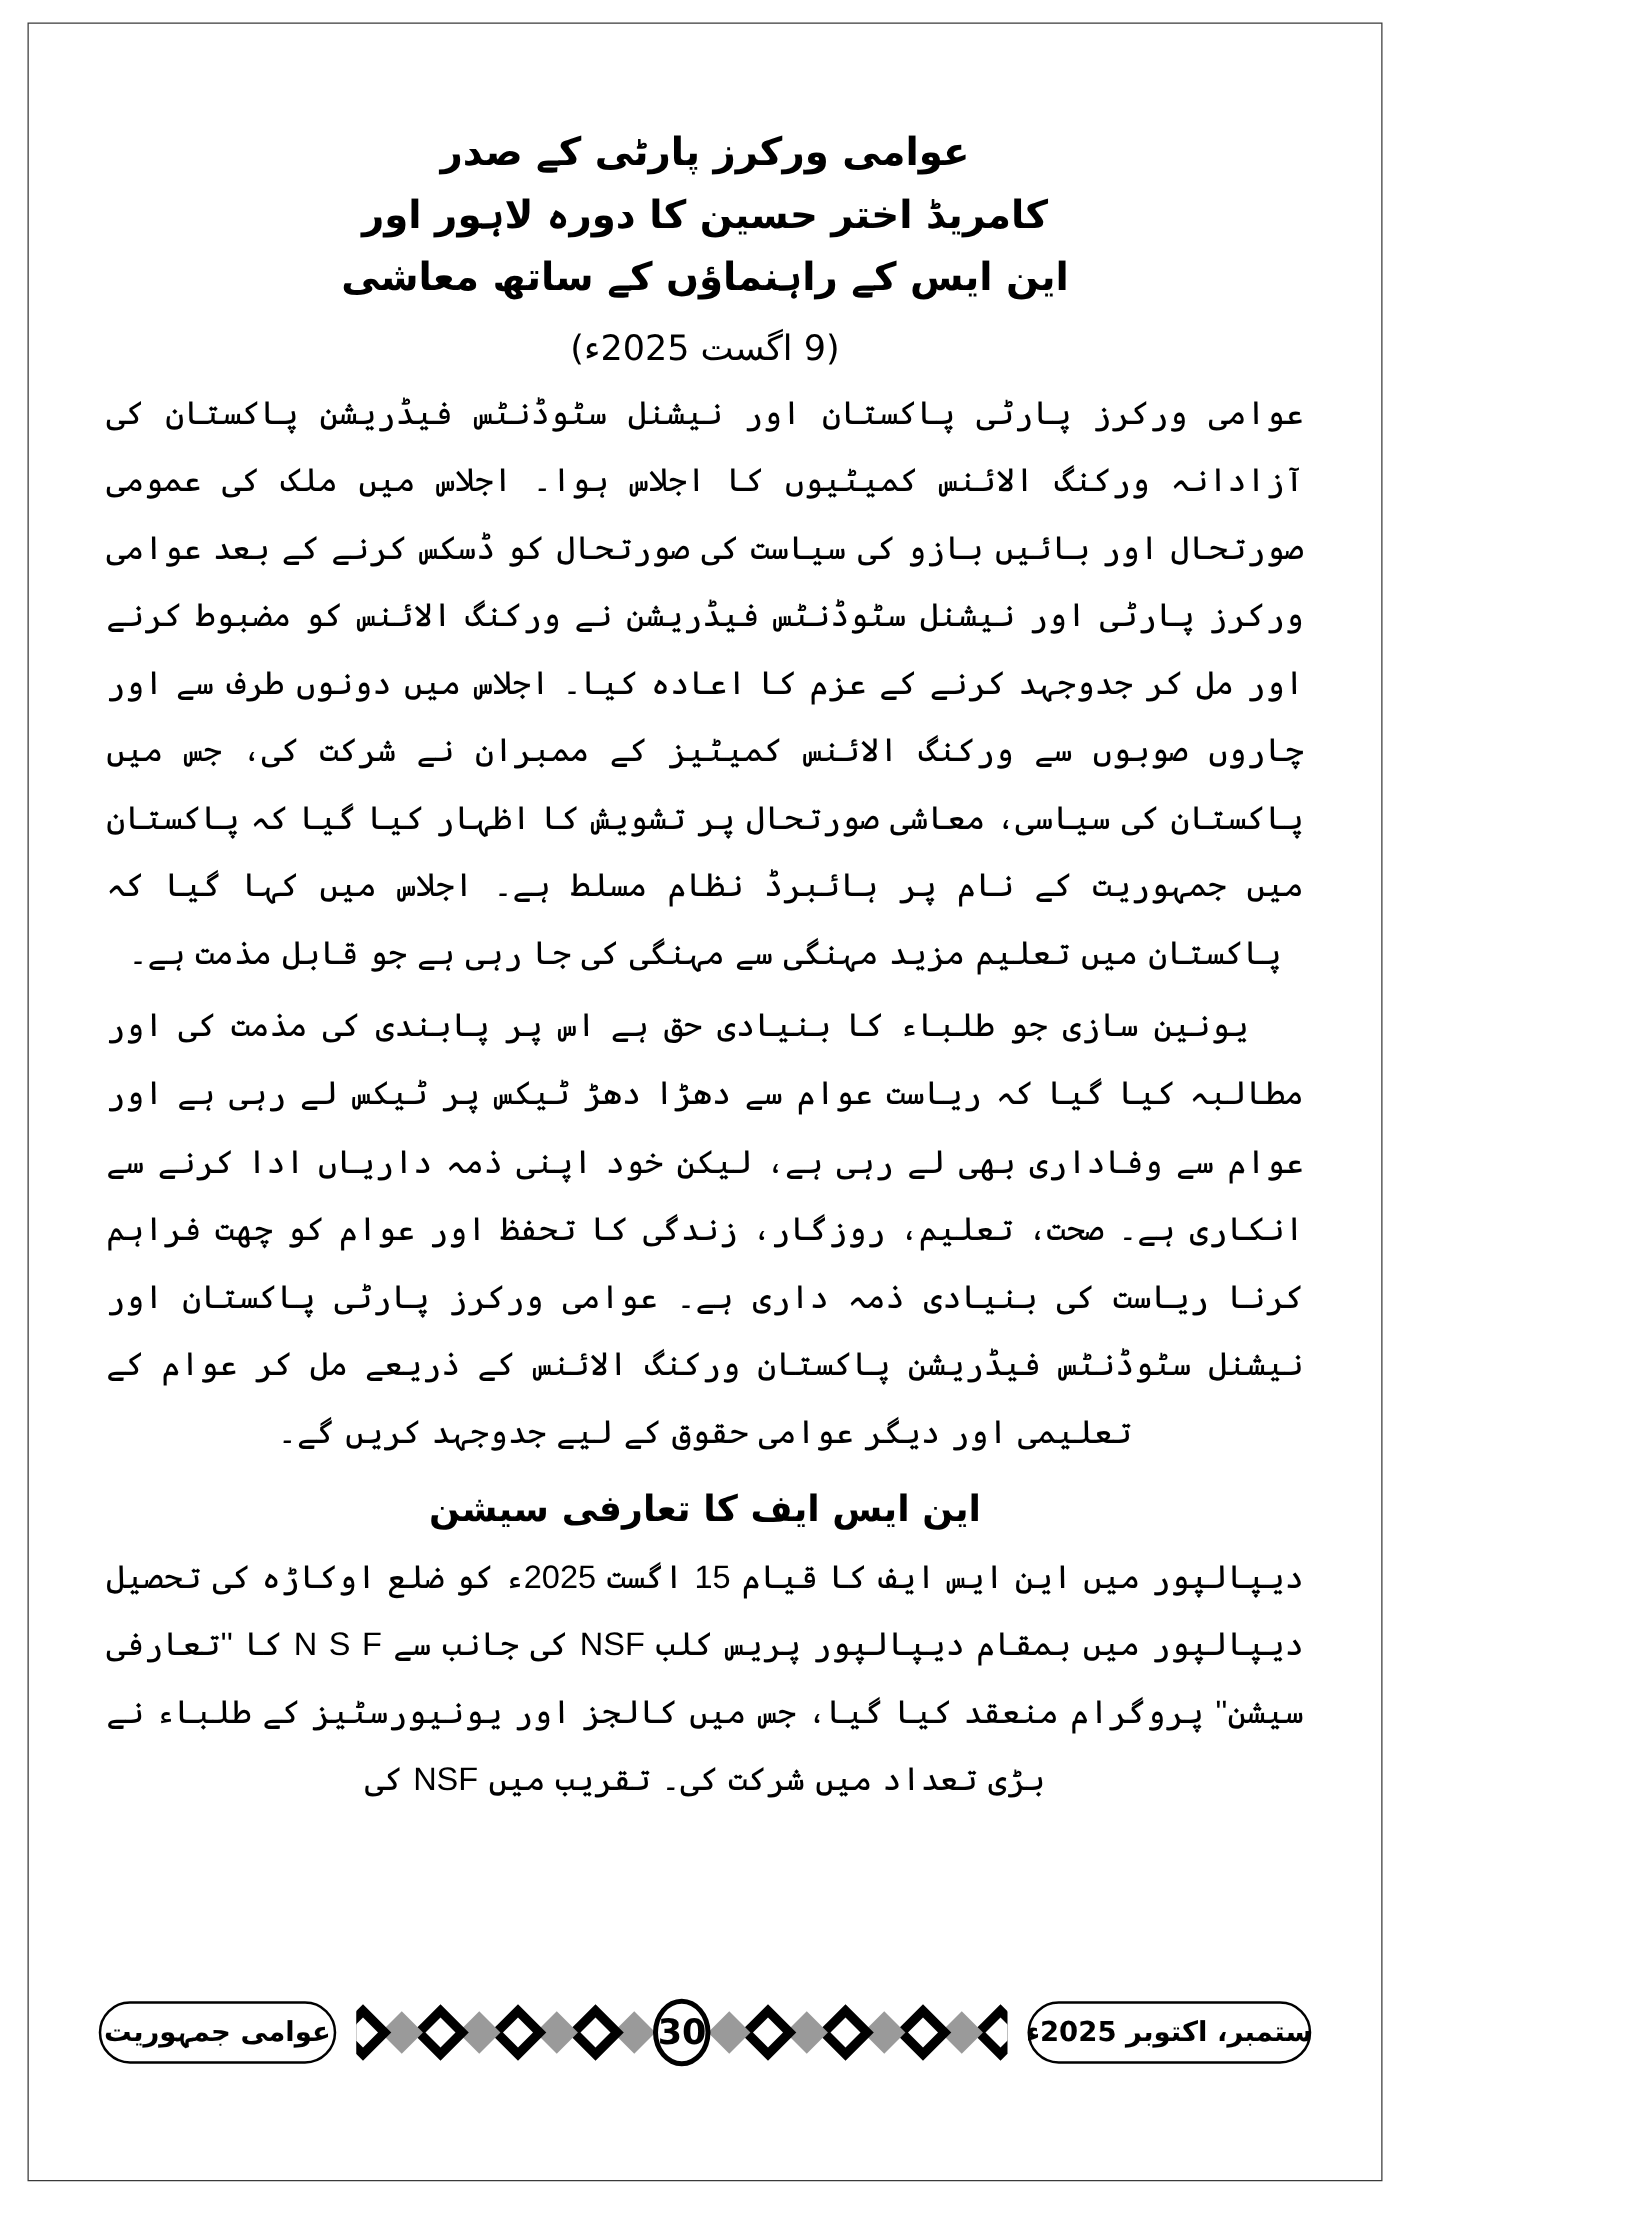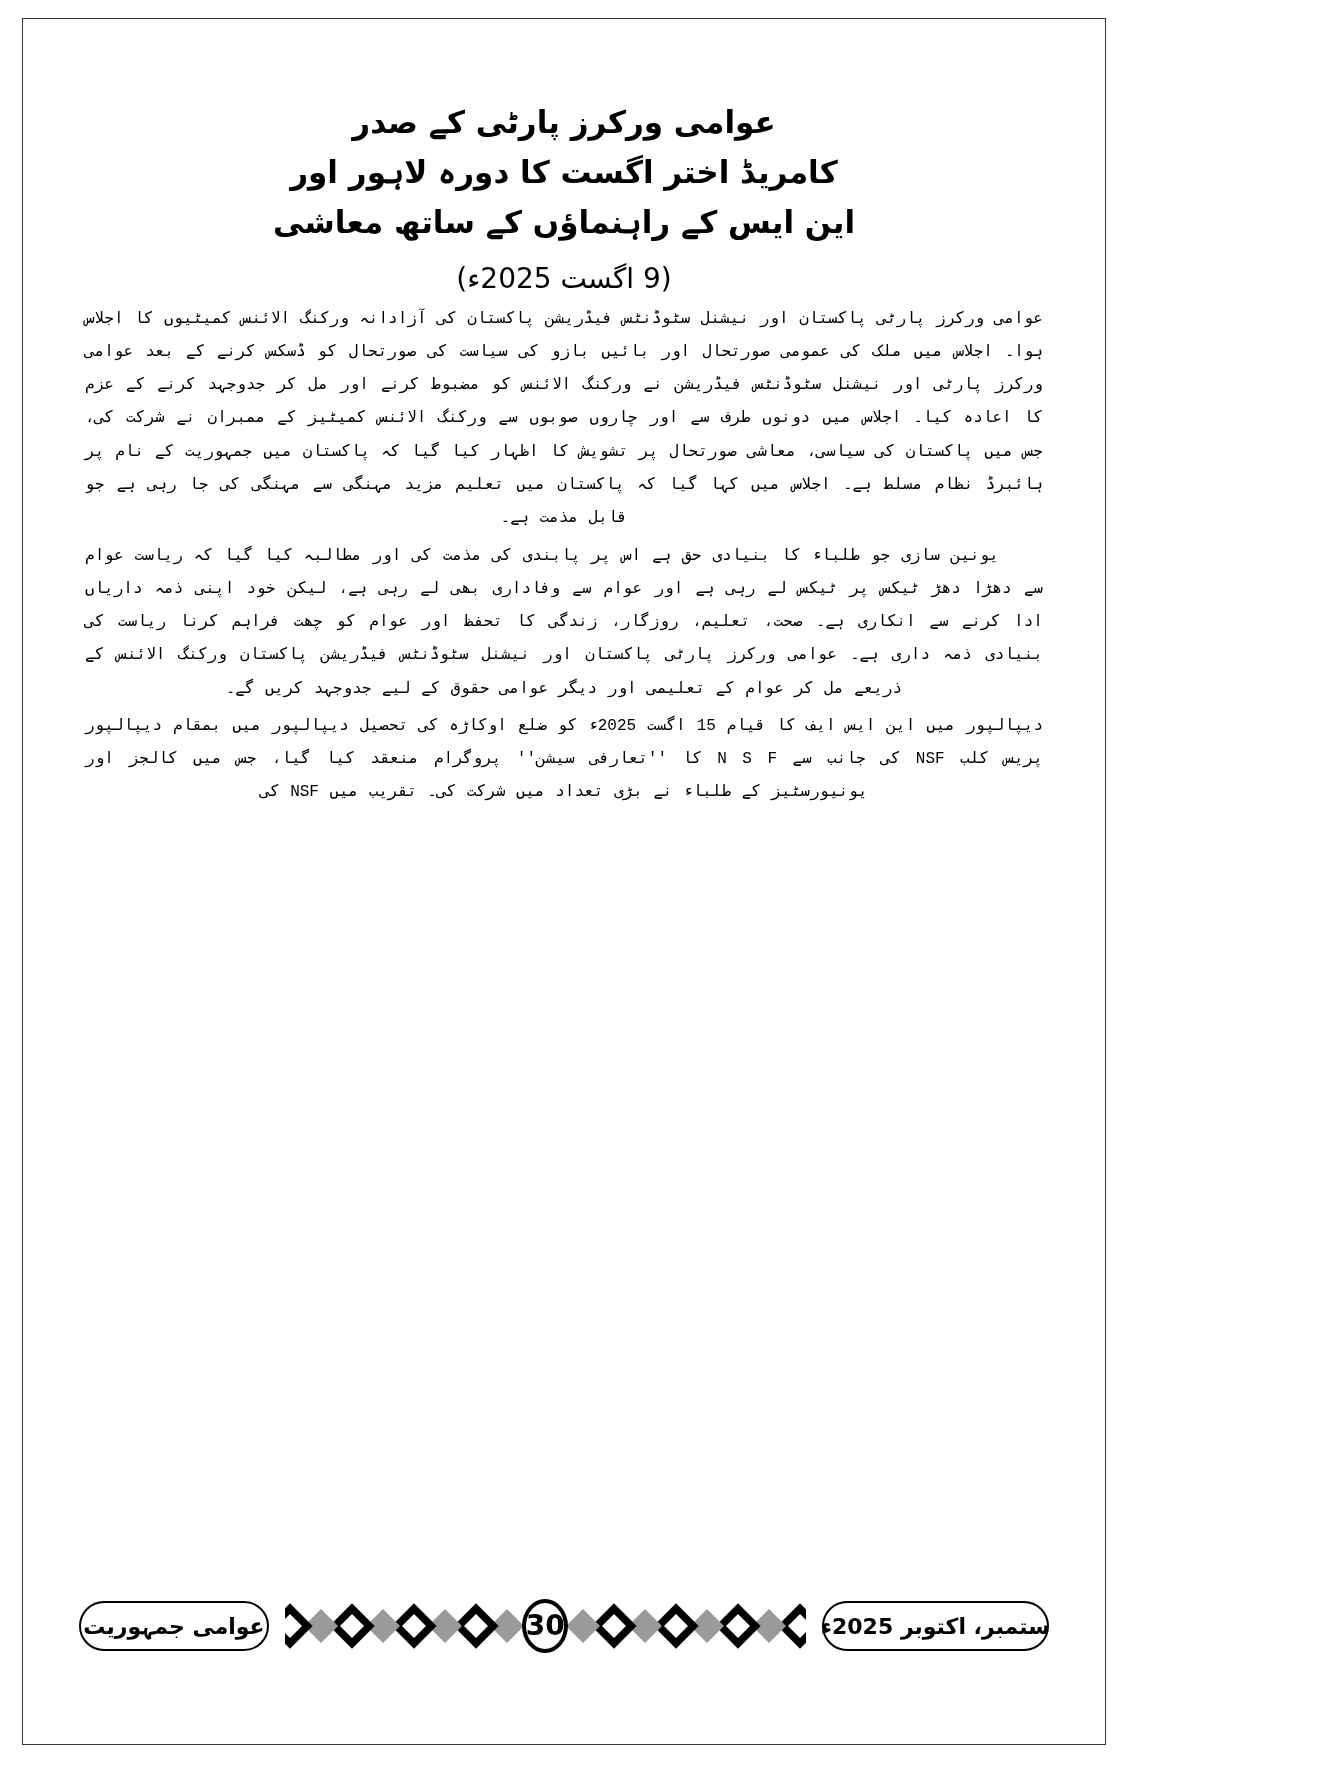--- a/index.html
+++ b/index.html
@@ -68,22 +68,22 @@
     margin-right: auto;
   }
 
   
   .body-wrap {
     width: 100%;
     direction: rtl;
   }
 
   p.body {
-    font-family: Liberation Mono, monospace;
-    font-size: 16px;
+    font-family: Liberation Sans, sans-serif;
+    font-size: 26px;
     line-height: 2.08;
     text-align: justify;
     text-align-last: center;
     direction: rtl;
     margin: 0 0 4px 0;
     padding: 0;
     word-spacing: 1px;
   }
   p.body.indent {
     text-indent: 44px;
@@ -227,30 +227,31 @@
 </style>
 </head>
 <body>
 
 <div class="page">
 
   <div class="content">
 
     <h1 class="headline">
       <span class="hl-line">عوامی ورکرز پارٹی کے صدر</span>
-      <span class="hl-line">کامریڈ اختر اگست کا دورہ لاہور اور</span>
+      <span class="hl-line">کامریڈ اختر حسین کا دورہ لاہور اور</span>
       <span class="hl-line">این ایس کے راہنماؤں کے ساتھ معاشی</span>
     </h1>
 
     <div class="dateline">(9 اگست 2025ء)</div>
 
     <div class="body-wrap">
       <p class="body">عوامی ورکرز پارٹی پاکستان اور نیشنل سٹوڈنٹس فیڈریشن پاکستان کی آزادانہ ورکنگ الائنس کمیٹیوں کا اجلاس ہوا۔ اجلاس میں ملک کی عمومی صورتحال اور بائیں بازو کی سیاست کی صورتحال کو ڈسکس کرنے کے بعد عوامی ورکرز پارٹی اور نیشنل سٹوڈنٹس فیڈریشن نے ورکنگ الائنس کو مضبوط کرنے اور مل کر جدوجہد کرنے کے عزم کا اعادہ کیا۔ اجلاس میں دونوں طرف سے اور چاروں صوبوں سے ورکنگ الائنس کمیٹیز کے ممبران نے شرکت کی، جس میں پاکستان کی سیاسی، معاشی صورتحال پر تشویش کا اظہار کیا گیا کہ پاکستان میں جمہوریت کے نام پر ہائبرڈ نظام مسلط ہے۔ اجلاس میں کہا گیا کہ پاکستان میں تعلیم مزید مہنگی سے مہنگی کی جا رہی ہے جو قابل مذمت ہے۔</p>
       <p class="body indent">یونین سازی جو طلباء کا بنیادی حق ہے اس پر پابندی کی مذمت کی اور مطالبہ کیا گیا کہ ریاست عوام سے دھڑا دھڑ ٹیکس پر ٹیکس لے رہی ہے اور عوام سے وفاداری بھی لے رہی ہے، لیکن خود اپنی ذمہ داریاں ادا کرنے سے انکاری ہے۔ صحت، تعلیم، روزگار، زندگی کا تحفظ اور عوام کو چھت فراہم کرنا ریاست کی بنیادی ذمہ داری ہے۔ عوامی ورکرز پارٹی پاکستان اور نیشنل سٹوڈنٹس فیڈریشن پاکستان ورکنگ الائنس کے ذریعے مل کر عوام کے تعلیمی اور دیگر عوامی حقوق کے لیے جدوجہد کریں گے۔</p>
 
+      <h2 class="subhead">این ایس ایف کا تعارفی سیشن</h2>
 
       <p class="body">دیپالپور میں این ایس ایف کا قیام 15 اگست 2025ء کو ضلع اوکاڑہ کی تحصیل دیپالپور میں بمقام دیپالپور پریس کلب NSF کی جانب سے N S F کا ''تعارفی سیشن'' پروگرام منعقد کیا گیا، جس میں کالجز اور یونیورسٹیز کے طلباء نے بڑی تعداد میں شرکت کی۔ تقریب میں NSF کی</p>
     </div>
 
   </div>
 
   <div class="footer">
 
     <div class="pill pill-right">عوامی جمہوریت</div>
 

